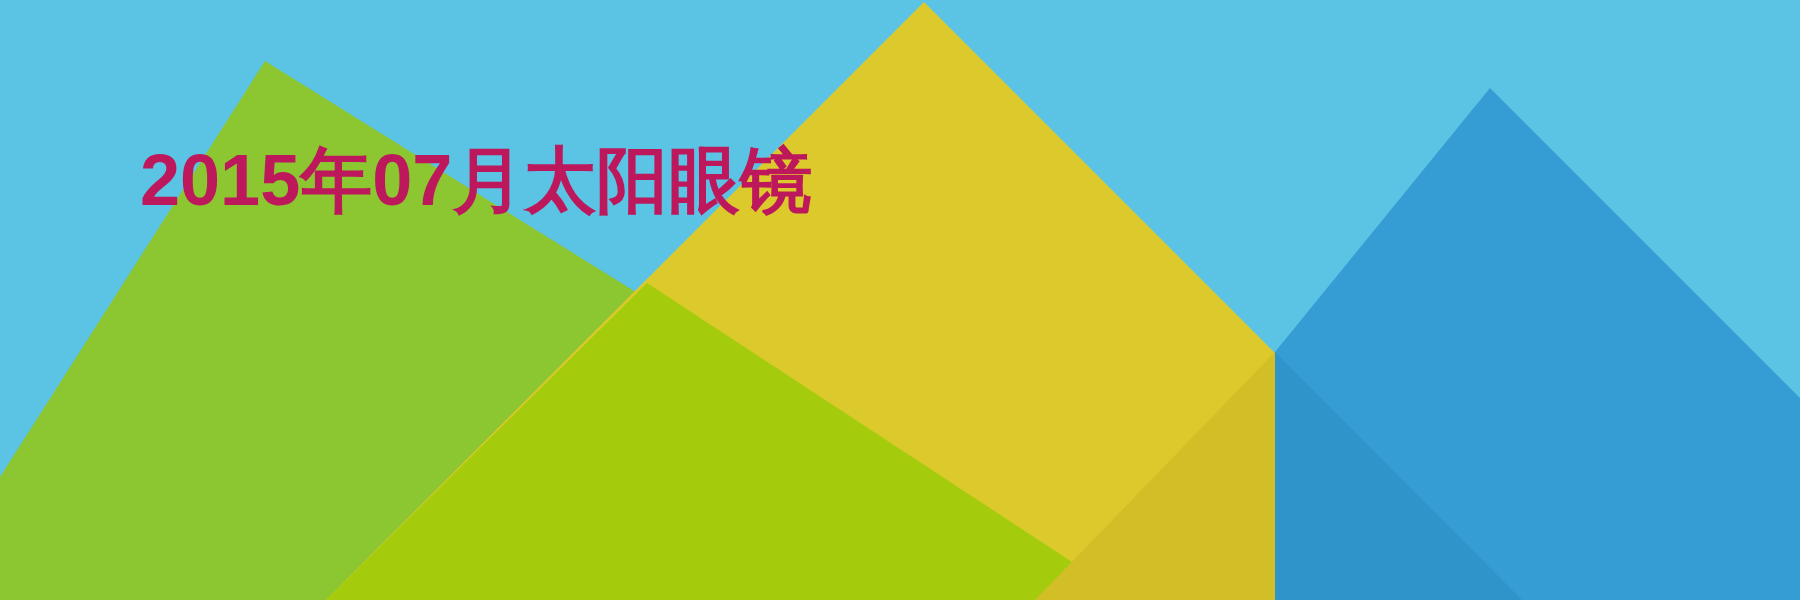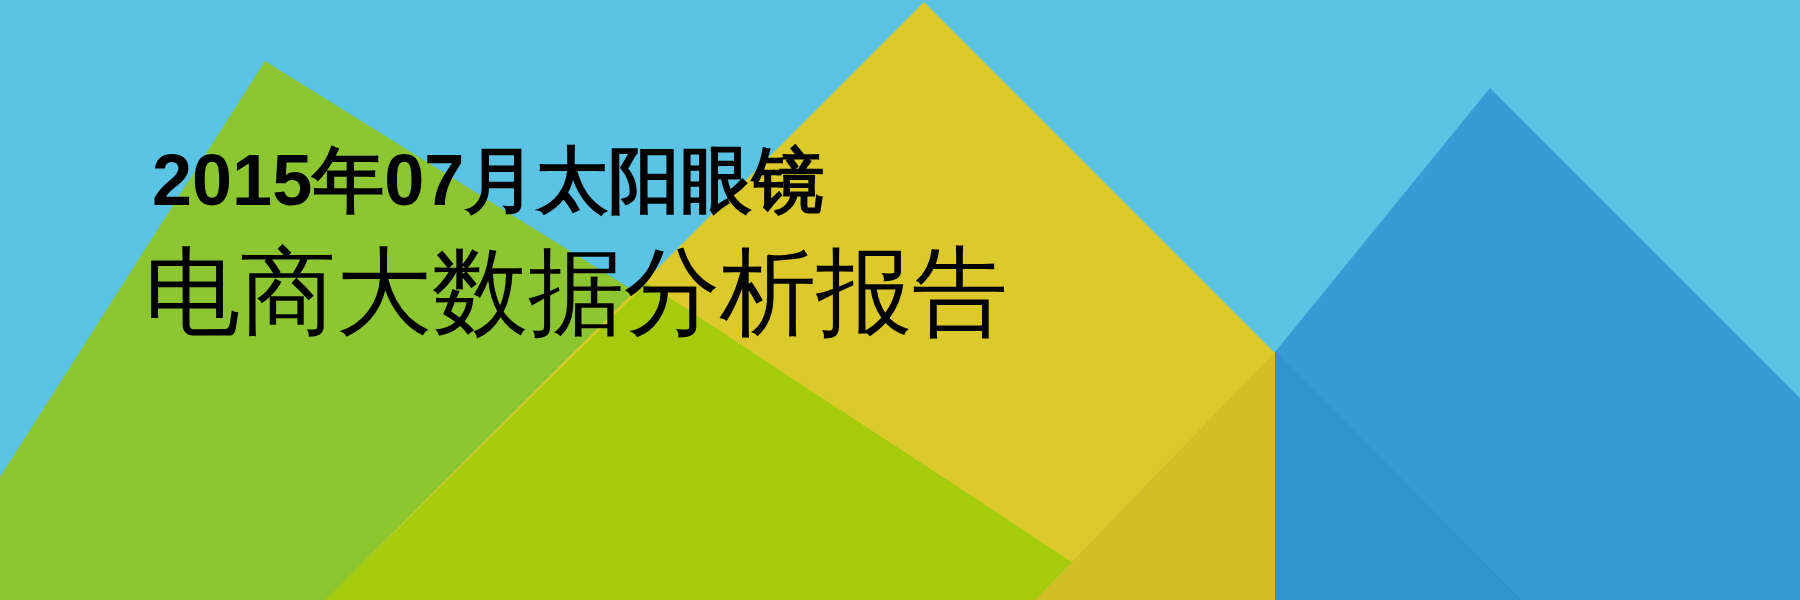--- a/index.html
+++ b/index.html
@@ -27,24 +27,23 @@
     position: absolute;
     left: 0;
     top: 0;
     width: 1800px;
     height: 600px;
     z-index: 10;
     pointer-events: none;
   }
   .title-line {
     position: absolute;
-    color: #000000;
+    color: #be185d;
     white-space: nowrap;
     letter-spacing: 0px;
-    margin-left: 12px;
   }
   #title-line-1 {
     left: 140px;
     top: 144px;
     font-size: 72px;
     font-weight: 700;
     line-height: 1.0;
   }
   #title-line-2 {
     left: 132px;
@@ -74,16 +73,15 @@
     <polygon points="1490,88 1800,398 1800,600 1275,600 1275,352" fill="#359DD4"></polygon>
 
     <polygon points="1275,352 1522,600 1275,600" fill="#2F94C9"></polygon>
 
     <polygon points="1800,398 1800,330 1800,398" fill="#5BC3E4"></polygon>
 
   </svg>
 
   <div id="title-block">
     <div class="title-line" id="title-line-1">2015年07月太阳眼镜</div>
-    <div class="title-line" id="title-line-2">电商大数据分析报告</div>
   </div>
 
 </div>
 
 </body></html>

